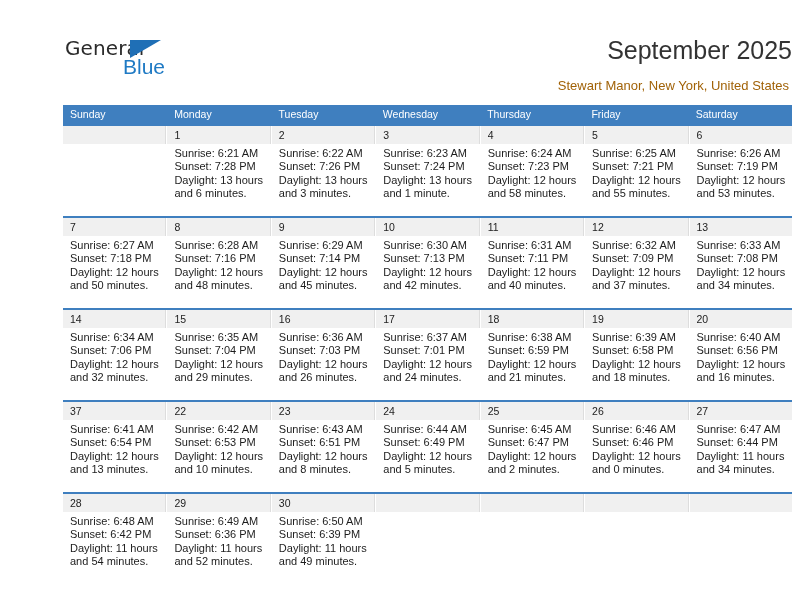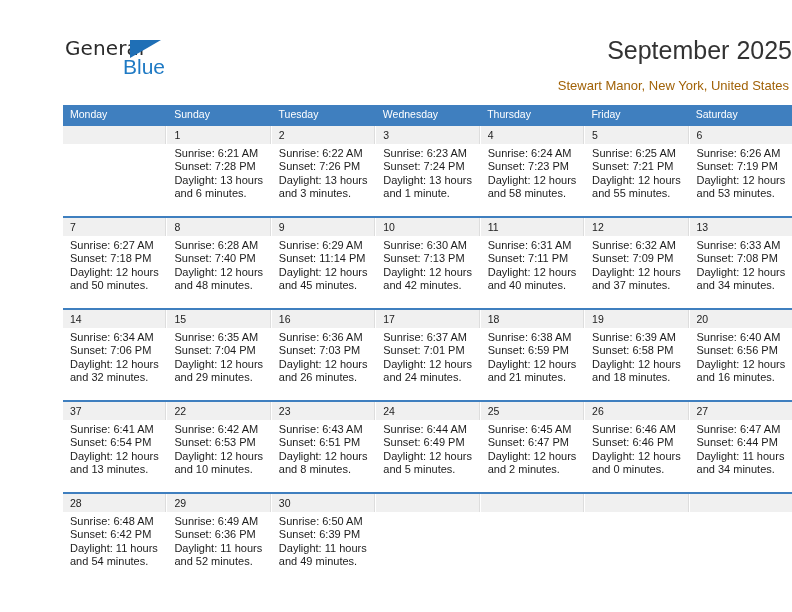--- a/index.html
+++ b/index.html
@@ -172,22 +172,22 @@
       <span class="logo-triangle"></span>
       <span class="logo-blue">Blue</span>
     </div>
 
     <div class="title">September 2025</div>
     <div class="subtitle">Stewart Manor, New York, United States</div>
   </div>
 
   <div class="calendar">
     <div class="weekday-row" id="weekday-row">
+        <div class="weekday">Sunday</div>
         <div class="weekday">Monday</div>
-        <div class="weekday">Sunday</div>
         <div class="weekday">Tuesday</div>
         <div class="weekday">Wednesday</div>
         <div class="weekday">Thursday</div>
         <div class="weekday">Friday</div>
         <div class="weekday">Saturday</div>
       </div>
     <div id="weeks-container">
         <div class="week-row">
           <div class="day-cell">
             <div class="day-number empty"></div>
@@ -263,31 +263,31 @@
               <div class="day-line">Sunset: 7:18 PM</div>
               <div class="day-line">Daylight: 12 hours</div>
               <div class="day-line">and 50 minutes.</div>
             </div>
             <div class="cell-sep"></div>
           </div>
           <div class="day-cell">
             <div class="day-number">8</div>
             <div class="day-body">
               <div class="day-line">Sunrise: 6:28 AM</div>
-              <div class="day-line">Sunset: 7:40 PM</div>
+              <div class="day-line">Sunset: 7:16 PM</div>
               <div class="day-line">Daylight: 12 hours</div>
               <div class="day-line">and 48 minutes.</div>
             </div>
             <div class="cell-sep"></div>
           </div>
           <div class="day-cell">
             <div class="day-number">9</div>
             <div class="day-body">
               <div class="day-line">Sunrise: 6:29 AM</div>
-              <div class="day-line">Sunset: 11:14 PM</div>
+              <div class="day-line">Sunset: 7:14 PM</div>
               <div class="day-line">Daylight: 12 hours</div>
               <div class="day-line">and 45 minutes.</div>
             </div>
             <div class="cell-sep"></div>
           </div>
           <div class="day-cell">
             <div class="day-number">10</div>
             <div class="day-body">
               <div class="day-line">Sunrise: 6:30 AM</div>
               <div class="day-line">Sunset: 7:13 PM</div>

